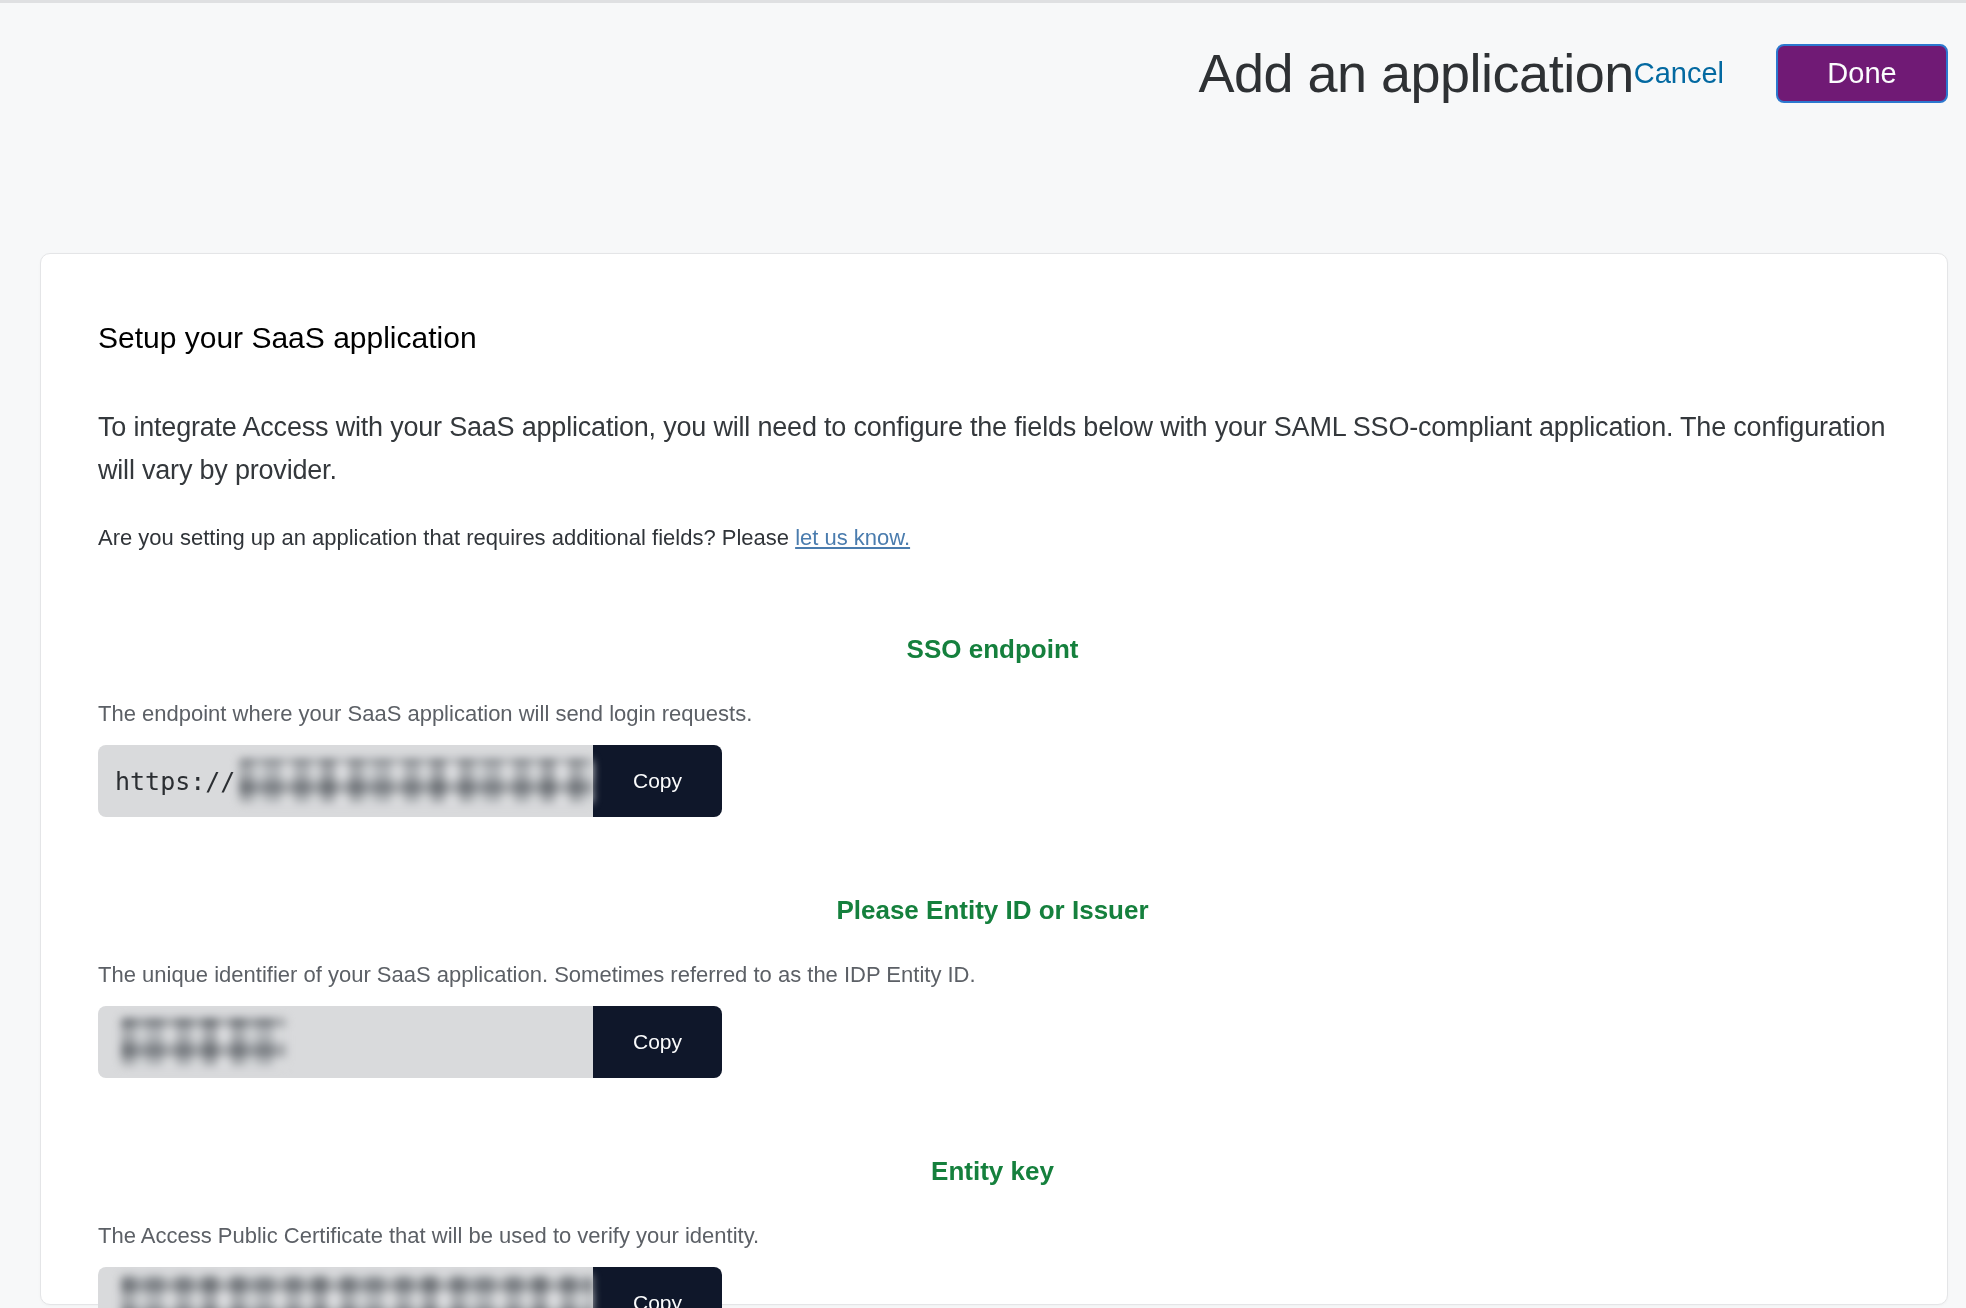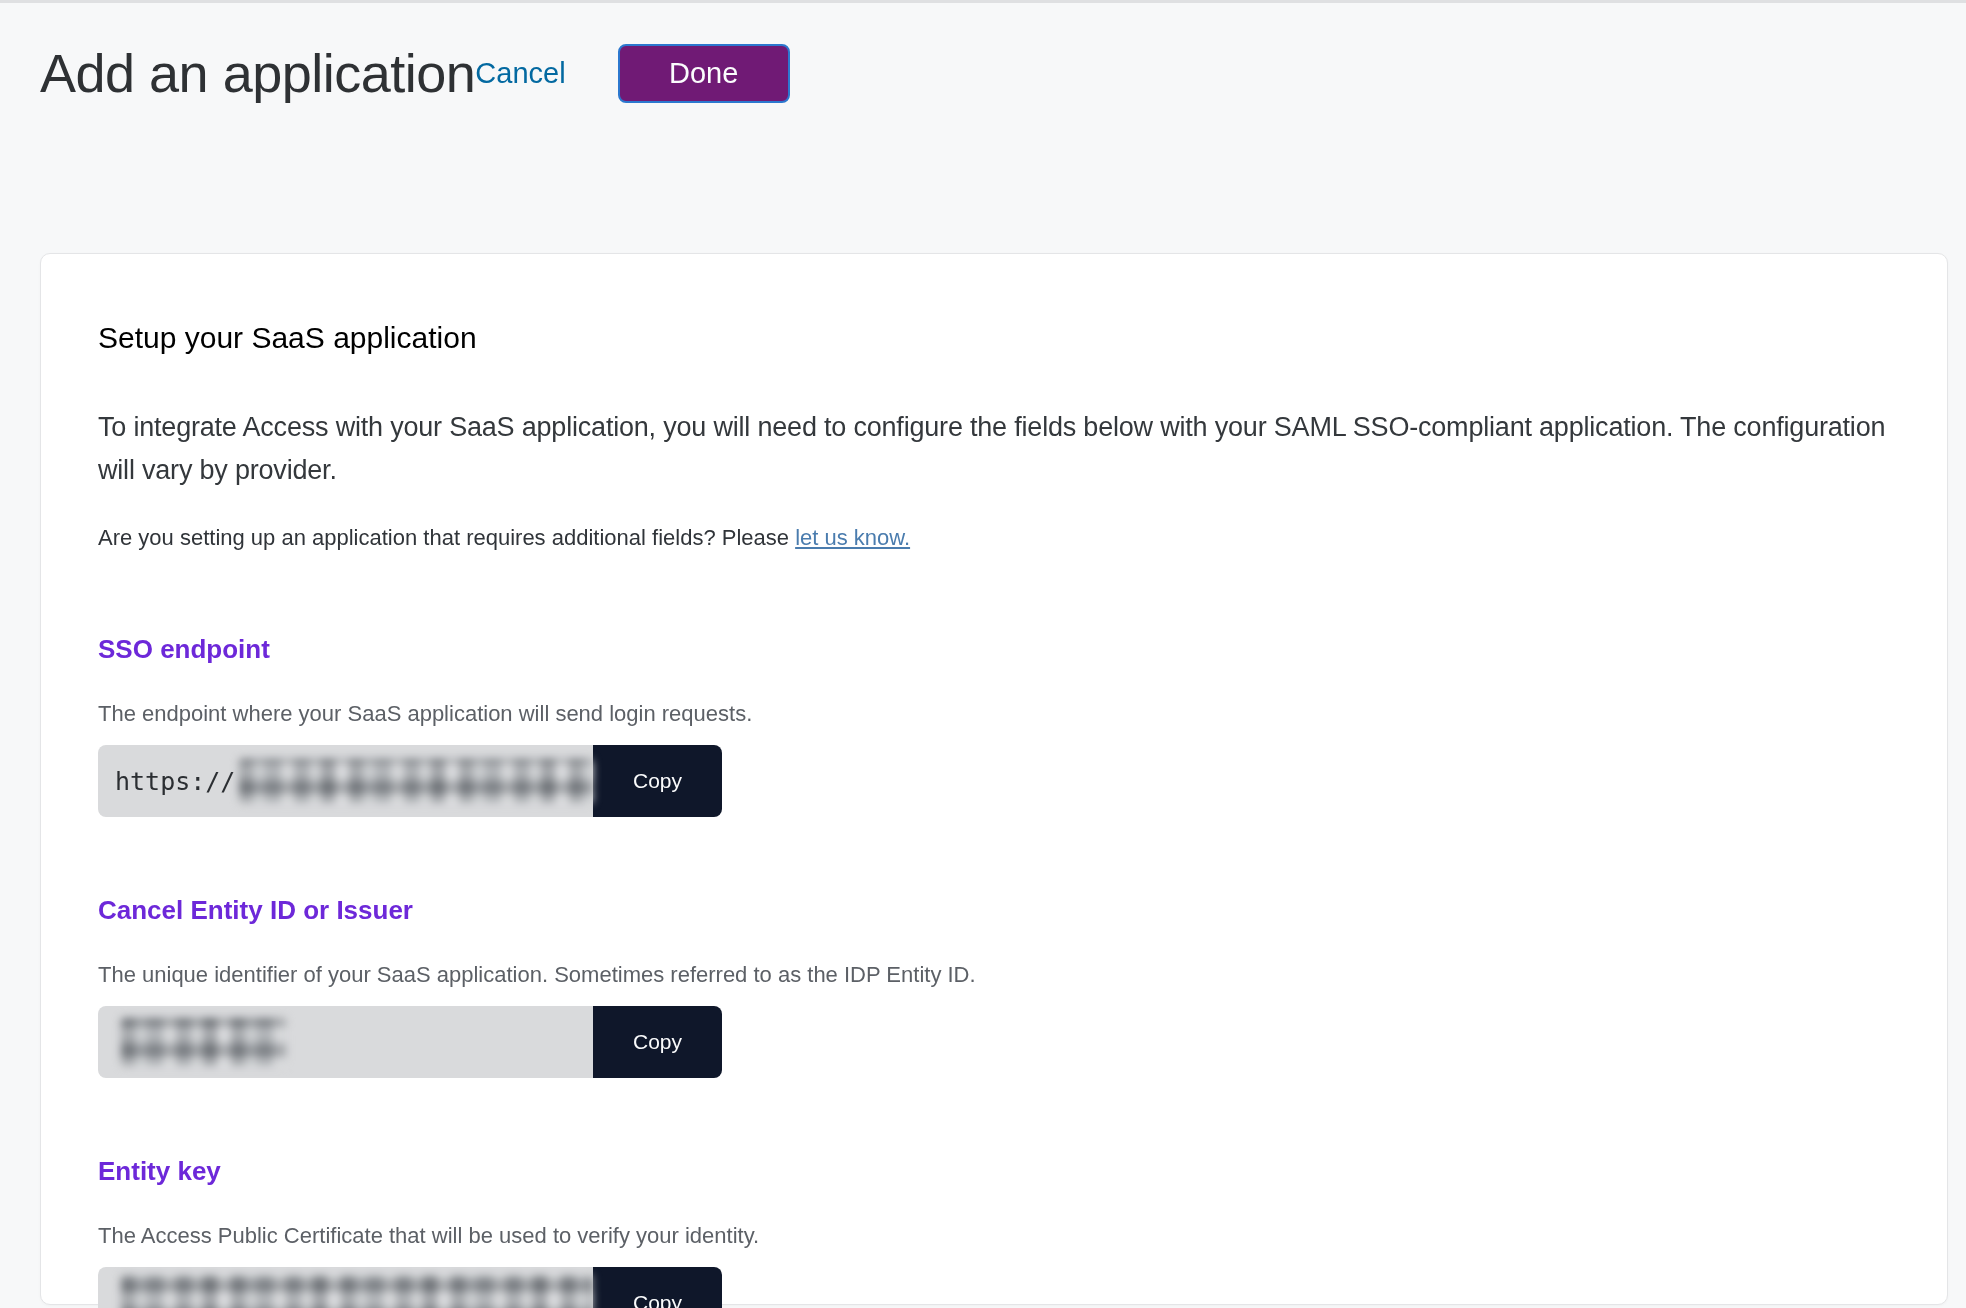--- a/index.html
+++ b/index.html
@@ -13,21 +13,21 @@
     border-top: 3px solid #dfe0e2;
     box-sizing: border-box;
     font-family: "Liberation Sans", sans-serif;
     overflow: hidden;
   }
 
   
   .topbar {
     display: flex;
     align-items: center;
-    justify-content: flex-start;
+    justify-content: flex-end;
     padding: 34px 18px 0 40px;
     height: 72px;
   }
   .page-title {
     font-size: 54px;
     font-weight: 400;
     color: #2e3134;
     letter-spacing: -0.5px;
     line-height: 64px;
     margin: 0;
@@ -96,23 +96,24 @@
     text-decoration: underline;
     cursor: pointer;
   }
 
   
   .field-section { margin-top: 82px; }
   .field-section + .field-section { margin-top: 78px; }
   .field-label {
     font-size: 26px;
     font-weight: 700;
-    color: #6d28d9;
-    margin: 0;
+    color: #15803d;
+    margin: 16px;
     line-height: 31px;
+    text-align: center;
   }
   .field-desc {
     margin: 36px 0 0 0;
     font-size: 22px;
     color: #5c6066;
     line-height: 26px;
   }
   .value-row {
     margin-top: 18px;
     width: 624px;
@@ -191,21 +192,21 @@
     <div class="value-row">
       <div class="value-box">
         <span class="mono-text">https://</span>
         <span class="redacted redact-sso"></span>
       </div>
       <button class="copy-btn">Copy</button>
     </div>
   </section>
 
   <section class="field-section">
-    <h3 class="field-label">Cancel Entity ID or Issuer</h3>
+    <h3 class="field-label">Please Entity ID or Issuer</h3>
     <p class="field-desc">The unique identifier of your SaaS application. Sometimes referred to as the IDP Entity ID.</p>
     <div class="value-row">
       <div class="value-box">
         <span class="mono-text"></span>
         <span class="redacted redact-id"></span>
       </div>
       <button class="copy-btn">Copy</button>
     </div>
   </section>
 

